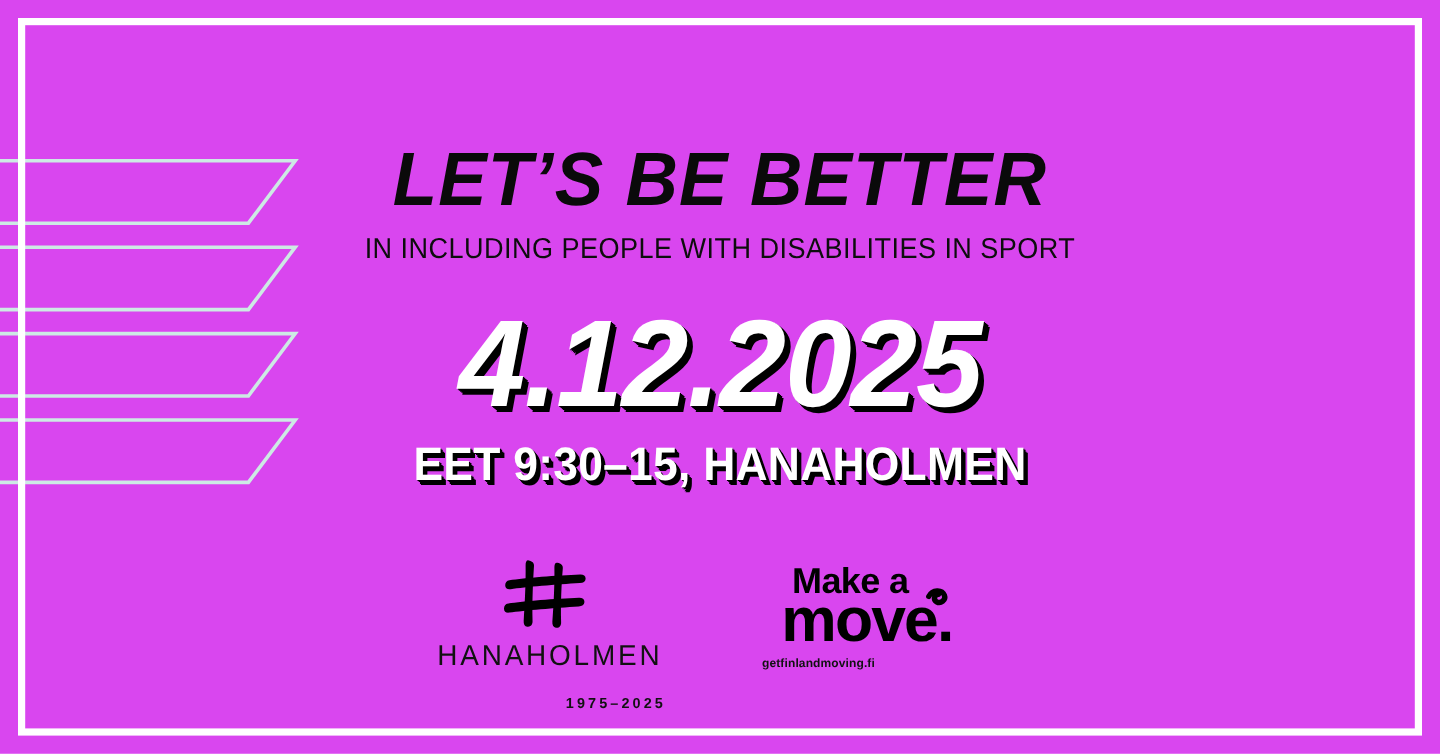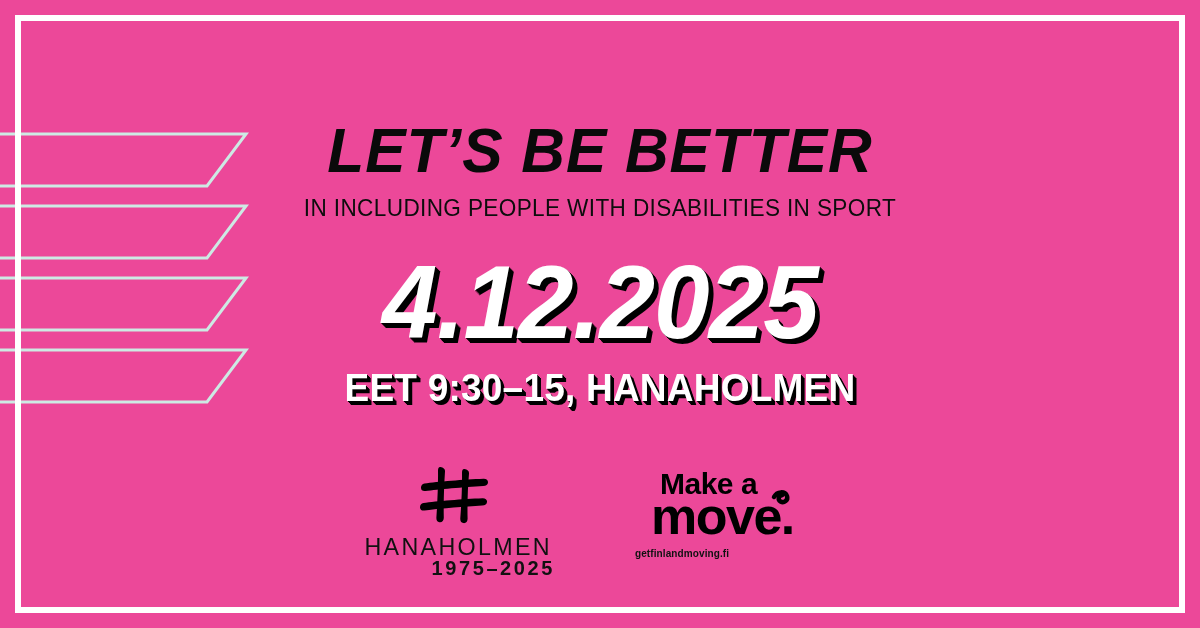--- a/index.html
+++ b/index.html
@@ -9,21 +9,21 @@
   body {
     width: 1200px;
     height: 628px;
     overflow: hidden;
     font-family: "Liberation Sans", sans-serif;
   }
   .poster {
     position: relative;
     width: 1200px;
     height: 628px;
-    background: #ec4899;
+    background: #d946ef;
     overflow: hidden;
   }
 
   
   .deco-layer {
     position: absolute;
     left: 0;
     top: 0;
     width: 1200px;
     height: 628px;
@@ -177,22 +177,22 @@
   .hana-name {
     font-size: 24px;
     line-height: 26px;
     font-weight: 400;
     color: #111111;
     letter-spacing: 2.4px;
     transform: scaleX(0.97);
     white-space: nowrap;
   }
   .hana-years {
-    margin-top: 0;
-    font-size: 20px;
+    margin-top: 18px;
+    font-size: 12px;
     line-height: 16px;
     font-weight: 900;
     color: #111111;
     letter-spacing: 2.6px;
     white-space: nowrap;
   }
 
   
   .logo-move {
     width: 210px;

